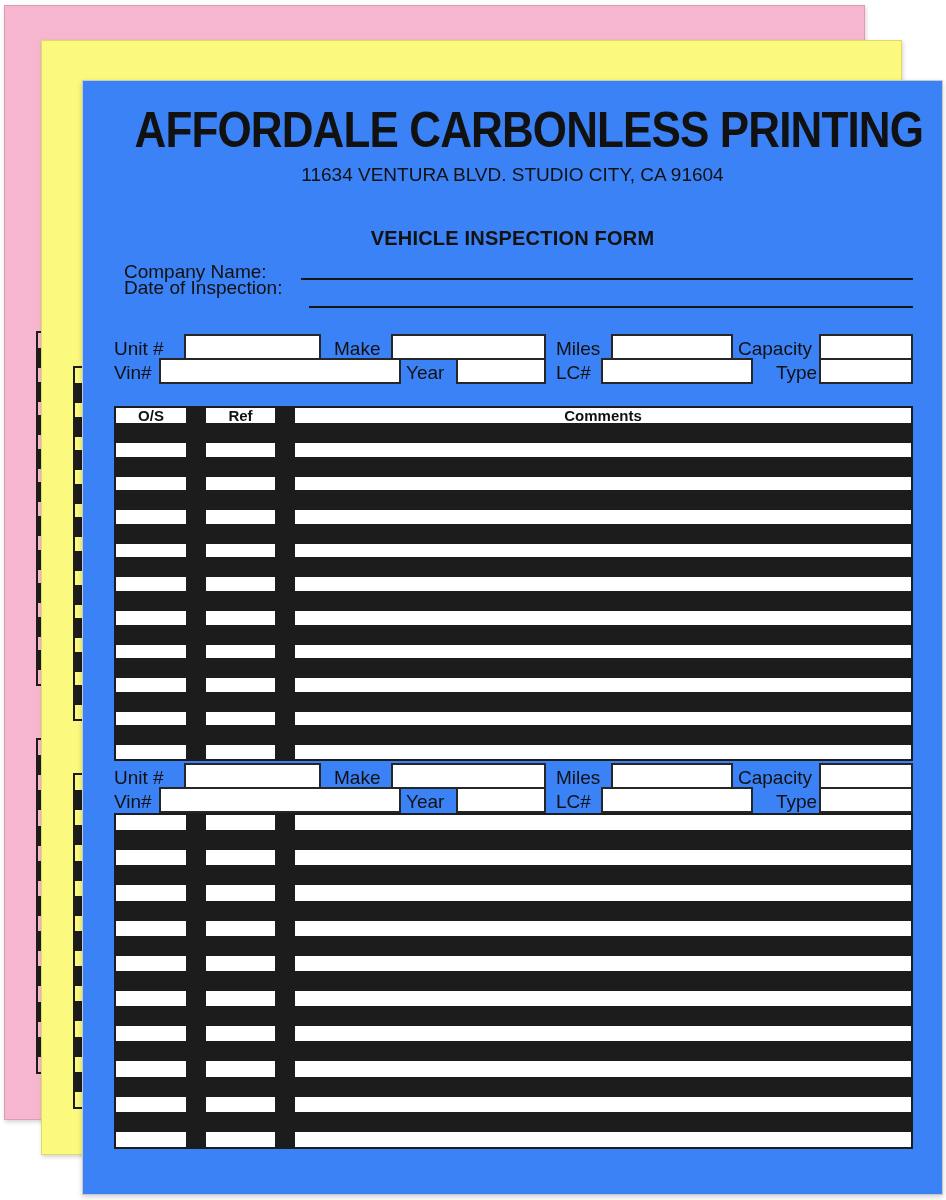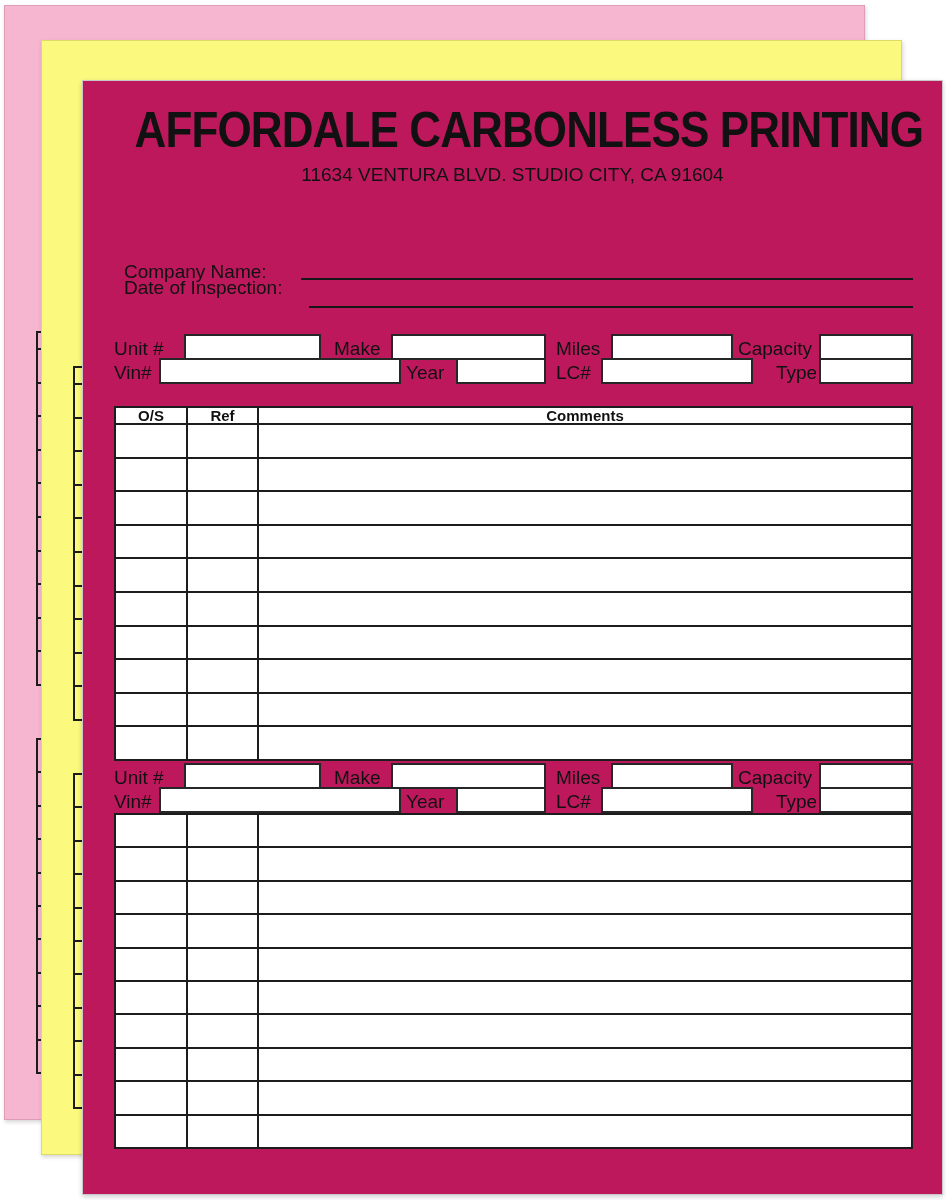--- a/index.html
+++ b/index.html
@@ -18,21 +18,21 @@
   .ctr{position:absolute;left:0;right:0;text-align:center;white-space:nowrap;}
   .title{top:20px;font-size:50px;font-weight:700;letter-spacing:-1px;transform:scaleX(.88);}
   .addr{top:83px;font-size:19px;}
   .toll{top:108px;font-size:20px;}
   .ftitle{top:146px;font-size:20px;font-weight:700;letter-spacing:.2px;}
   .lbl{position:absolute;font-size:19px;color:#111;white-space:nowrap;}
   .line{position:absolute;height:0;border-bottom:2px solid #161616;}
   .fbox{position:absolute;height:26px;background:#fff;border:2px solid #262626;box-sizing:border-box;}
   .tbl{
     position:absolute;display:grid;width:799px;box-sizing:border-box;
-    grid-template-columns:70px 69px 1fr;gap:2px;
+    grid-template-columns:70px 69px 1fr;gap:20px;
     background:#1c1c1c;border:2px solid #1c1c1c;
   }
   .t1{grid-template-rows:15px repeat(10,1fr);height:355px;}
   .t2{grid-template-rows:repeat(10,1fr);height:336px;}
   .cell{background:var(--paper,#fff);}
   .cell.head{display:flex;align-items:center;justify-content:center;font-weight:700;font-size:15px;color:#111;}
 </style>
 </head>
 <body>
 
@@ -171,24 +171,25 @@
         <div class="cell"></div>
         <div class="cell"></div>
         <div class="cell"></div>
         <div class="cell"></div>
         <div class="cell"></div>
         <div class="cell"></div>
         <div class="cell"></div>
       </div>
   </div>
 
-  <div class="sheet white" style="background: #be185d; --paper: #FFFFFF;">
+  <div class="sheet white" style="background: #3b82f6; --paper: #FFFFFF;">
 
     <div class="ctr title">AFFORDALE CARBONLESS PRINTING</div>
     <div class="ctr addr">11634 VENTURA BLVD. STUDIO CITY, CA 91604</div>
+    <div class="ctr ftitle">VEHICLE INSPECTION FORM</div>
 
     <div class="lbl" style="left:41px;top:180px;text-align:center;">Company Name:</div>
     <div class="line" style="left:218px;top:197px;width:612px;"></div>
     <div class="lbl" style="left:41px;top:196px;">Date of Inspection:</div>
     <div class="line" style="left:226px;top:225px;width:604px;"></div>
 
     <div class="lbl" style="left:31px;top:257px;">Unit #</div>
     <div class="fbox" style="left:101px;top:253px;width:137px;"></div>
     <div class="lbl" style="left:251px;top:257px;">Make</div>
     <div class="fbox" style="left:308px;top:253px;width:155px;"></div>

